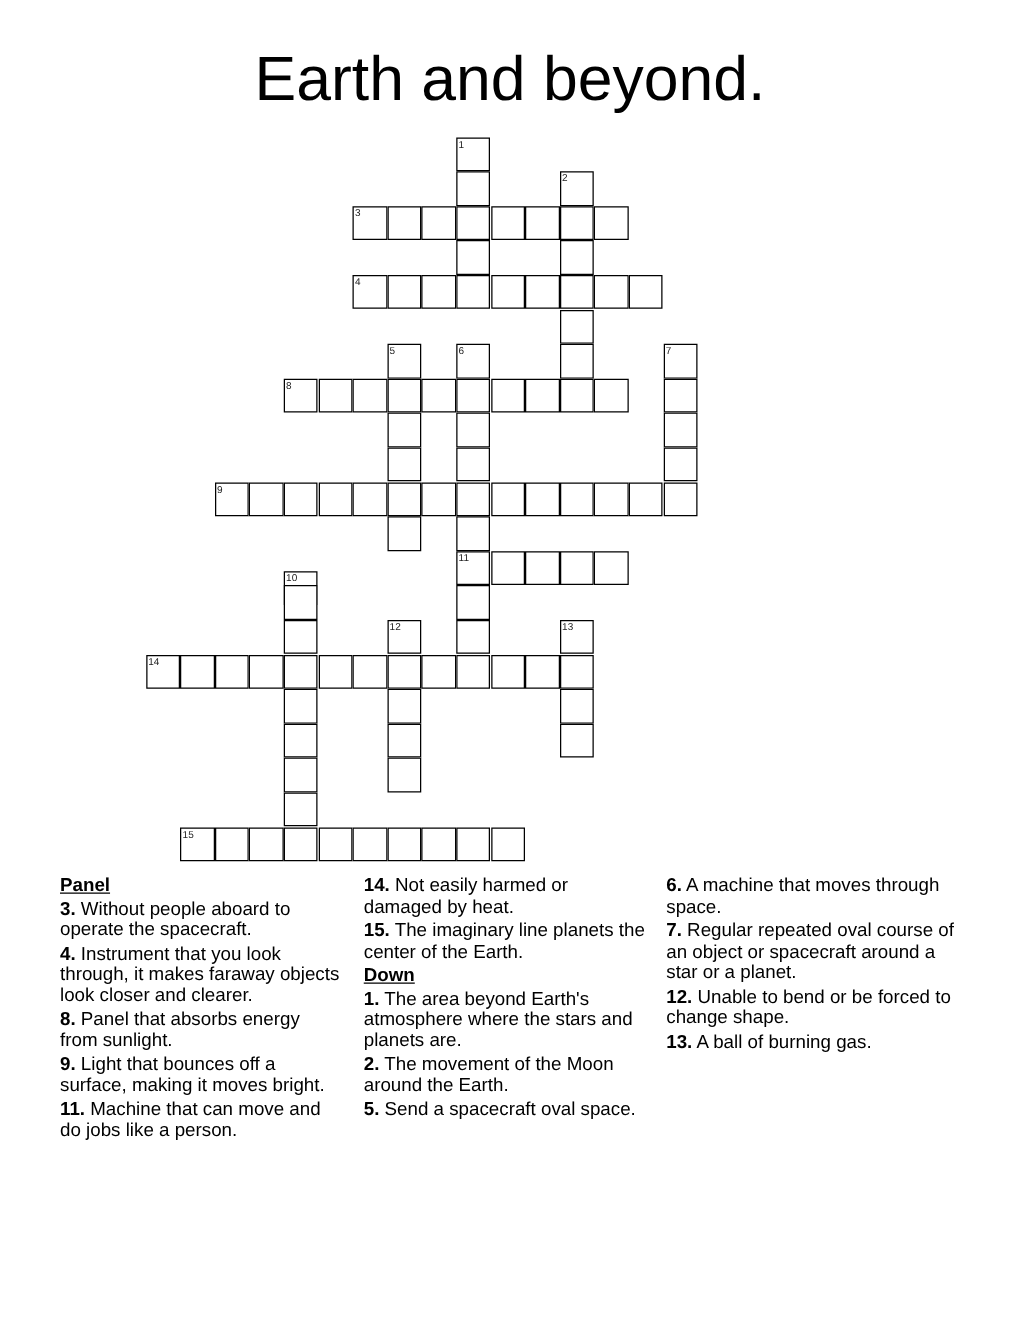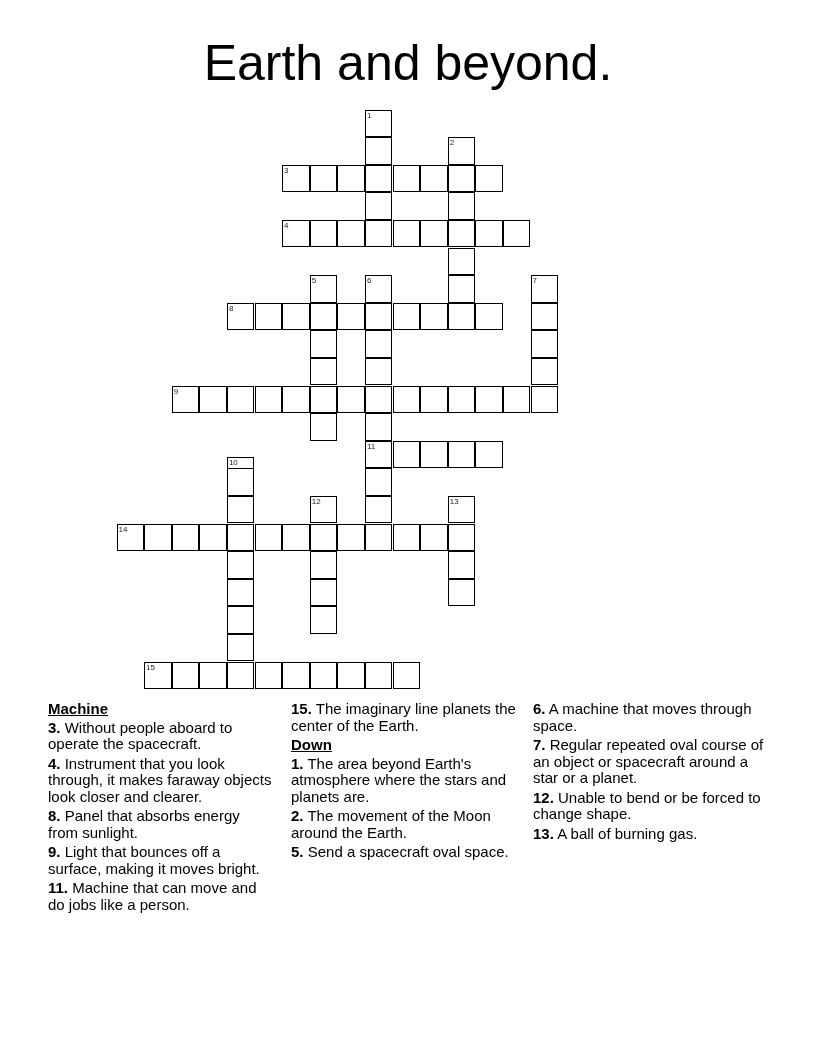--- a/index.html
+++ b/index.html
@@ -155,29 +155,30 @@
     <div class="cell" style="left: 82.8px; top: 552px;"></div>
     <div class="cell" style="left: 138px; top: 552px;"></div>
     <div class="cell" style="left: 165.6px; top: 552px;"></div>
     <div class="cell" style="left: 193.2px; top: 552px;"></div>
     <div class="cell" style="left: 220.8px; top: 552px;"></div>
     <div class="cell" style="left: 248.4px; top: 552px;"></div>
     <div class="cell" style="left: 276px; top: 552px;"></div>
   </div>
 
 <div class="clues col1">
-  <div class="heading">Machine</div>
+  <div class="heading">Panel</div>
   <div class="clue"><b>3.</b> <span>Without people aboard to operate the spacecraft.</span></div>
   <div class="clue"><b>4.</b> <span>Instrument that you look through, it makes faraway objects look closer and clearer.</span></div>
   <div class="clue"><b>8.</b> <span>Panel that absorbs energy from sunlight.</span></div>
   <div class="clue"><b>9.</b> <span>Light that bounces off a surface, making it moves bright.</span></div>
   <div class="clue"><b>11.</b> <span>Machine that can move and do jobs like a person.</span></div>
 </div>
 
 <div class="clues col2">
+  <div class="clue"><b>14.</b> <span>Not easily harmed or damaged by heat.</span></div>
   <div class="clue"><b>15.</b> <span>The imaginary line planets the center of the Earth.</span></div>
   <div class="heading">Down</div>
   <div class="clue"><b>1.</b> <span>The area beyond Earth's atmosphere where the stars and planets are.</span></div>
   <div class="clue"><b>2.</b> <span>The movement of the Moon around the Earth.</span></div>
   <div class="clue"><b>5.</b> <span>Send a spacecraft oval space.</span></div>
 </div>
 
 <div class="clues col3">
   <div class="clue"><b>6.</b> <span>A machine that moves through space.</span></div>
   <div class="clue"><b>7.</b> <span>Regular repeated oval course of an object or spacecraft around a star or a planet.</span></div>

